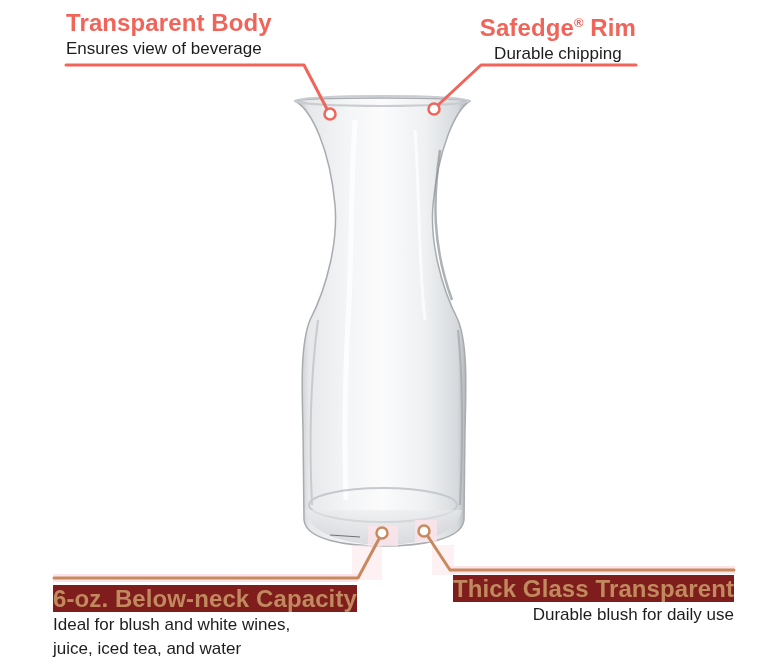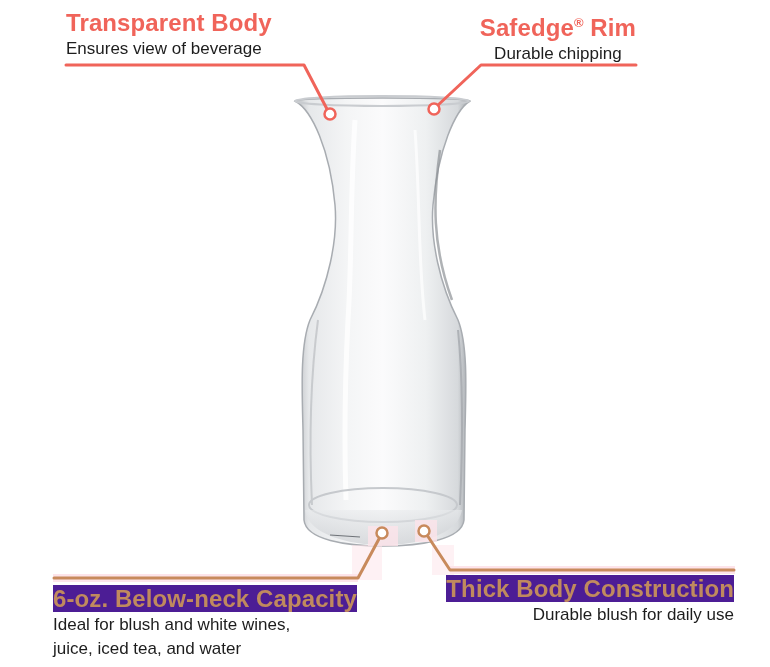--- a/index.html
+++ b/index.html
@@ -4,21 +4,21 @@
   <style>
     html, body { margin: 0; padding: 0; background: #ffffff; }
     body { width: 770px; height: 667px; position: relative; overflow: hidden; font-family: "Liberation Sans", "DejaVu Sans", sans-serif; }
     .stage { position: absolute; left: 0; top: 0; width: 770px; height: 667px; border-radius: 31px; }
     .svg-layer { position: absolute; left: 0; top: 0; width: 770px; height: 667px; }
     .callout { position: absolute; }
     .title { font-weight: bold; font-size: 24px; line-height: 28px; white-space: nowrap; letter-spacing: 0.1px; }
     .sub { font-size: 17px; line-height: 24px; color: #1d1d1d; white-space: nowrap; }
     .coral { color: #f0645a; }
     .bronze { color: #c08a5e; }
-    .hl { background: #4c1d95; }
+    .hl { background: #7f1d1d; }
     #c1 { left: 66px; top: 9px; }
     #c2 { right: 134px; top: 9px; text-align: center; }
     #c3 { left: 53px; top: 585px; }
     #c4 { right: 36px; top: 575px; text-align: right; }
     sup.reg { font-size: 13px; vertical-align: 9px; font-weight: bold; }
   </style>
 </head>
 <body>
 
 <div class="stage">
@@ -104,17 +104,17 @@
     <div class="sub">Durable chipping</div>
   </div>
 
   <div class="callout" id="c3">
     <div class="title bronze"><span class="hl">6-oz. Below-neck Capacity</span></div>
     <div class="sub">Ideal for blush and white wines,</div>
     <div class="sub">juice, iced tea, and water</div>
   </div>
 
   <div class="callout" id="c4">
-    <div class="title bronze"><span class="hl">Thick Body Construction</span></div>
+    <div class="title bronze"><span class="hl">Thick Glass Transparent</span></div>
     <div class="sub">Durable blush for daily use</div>
   </div>
 
 </div>
 
 </body></html>

